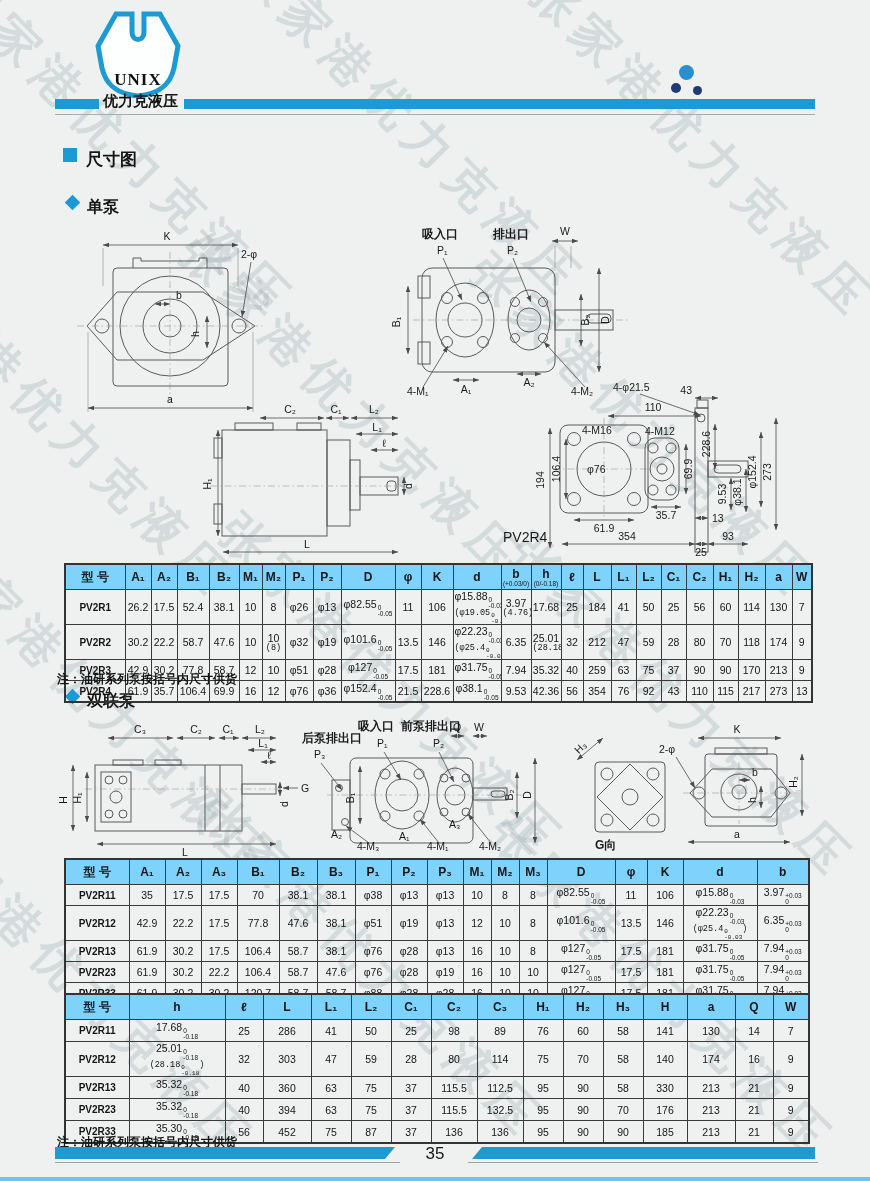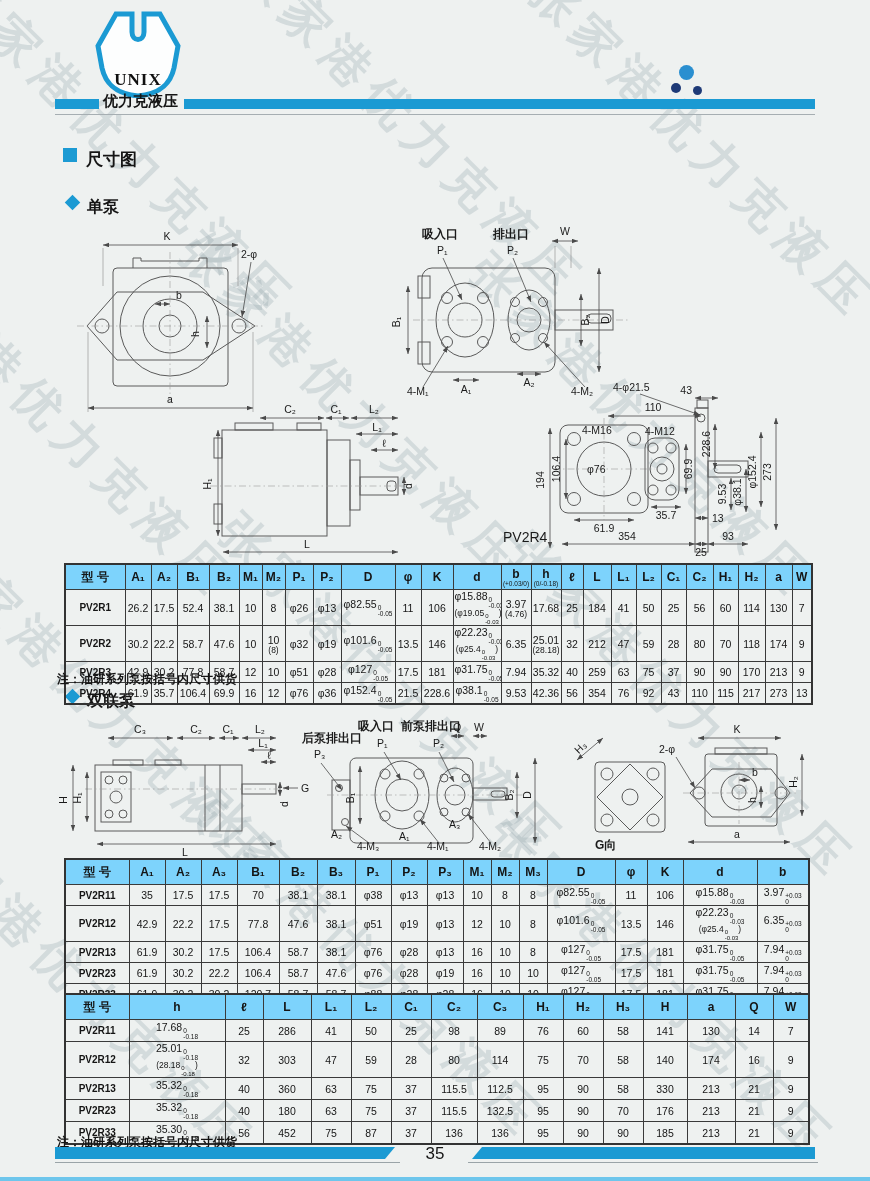--- a/index.html
+++ b/index.html
@@ -45,21 +45,21 @@
              border:2px solid #333;}
   .dtab th{background:#7dd3fc;border:1px solid #3a3a3a;font-size:12px;font-weight:bold;
            height:24px;padding:0;text-align:center;margin-top:20px;}
   .dtab td{border:1px solid #3a3a3a;font-size:10.5px;text-align:center;height:20px;padding:0 1px;
            white-space:nowrap;overflow:hidden;}
   #t3.dtab td{height:21px;}
   .dtab td.model{font-weight:bold;font-size:10px;}
   .dtab .l1{white-space:nowrap;}
   .dtab .tol{display:inline-flex;flex-direction:column;font-size:6.5px;line-height:6px;
              margin-left:1px;vertical-align:-2px;text-align:left;}
-  .dtab .c2l{display:block;font-size:8.5px;line-height:8px;}
+  .dtab .c2l{display:block;font-size:8.5px;line-height:8px;font-family:Liberation Mono, monospace;}
   .dtab .c2l .tol{font-size:6px;line-height:5.5px;}
   .dtab .hn{font-size:6.5px;line-height:6px;font-weight:normal;}
   
   .note{position:absolute;left:57px;font-size:12px;font-weight:bold;z-index:1;}
   .foot-bar-l{position:absolute;left:55px;top:1147px;width:340px;height:12px;background:#1b9ad3;z-index:1;
               clip-path:polygon(0 0,100% 0,calc(100% - 10px) 100%,0 100%);}
   .foot-bar-r{position:absolute;left:472px;top:1147px;width:343px;height:12px;background:#1b9ad3;z-index:1;
               clip-path:polygon(10px 0,100% 0,100% 100%,0 100%);}
   .foot-rule-l{position:absolute;left:55px;top:1162px;width:345px;height:1px;background:#9aa4a8;z-index:1;}
   .foot-rule-r{position:absolute;left:468px;top:1162px;width:350px;height:1px;background:#9aa4a8;z-index:1;}
@@ -921,21 +921,21 @@
           <td>21</td>
           <td>9</td>
         </tr>
         <tr>
           <td class="model">PV2R23</td>
           <td><span class="l1"><span>35.32</span><span class="tol">
                 <span>0</span>
                 <span>-0.18</span>
               </span></span></td>
           <td>40</td>
-          <td>180</td>
+          <td>394</td>
           <td>63</td>
           <td>75</td>
           <td>37</td>
           <td>115.5</td>
           <td>132.5</td>
           <td>95</td>
           <td>90</td>
           <td>70</td>
           <td>176</td>
           <td>213</td>

